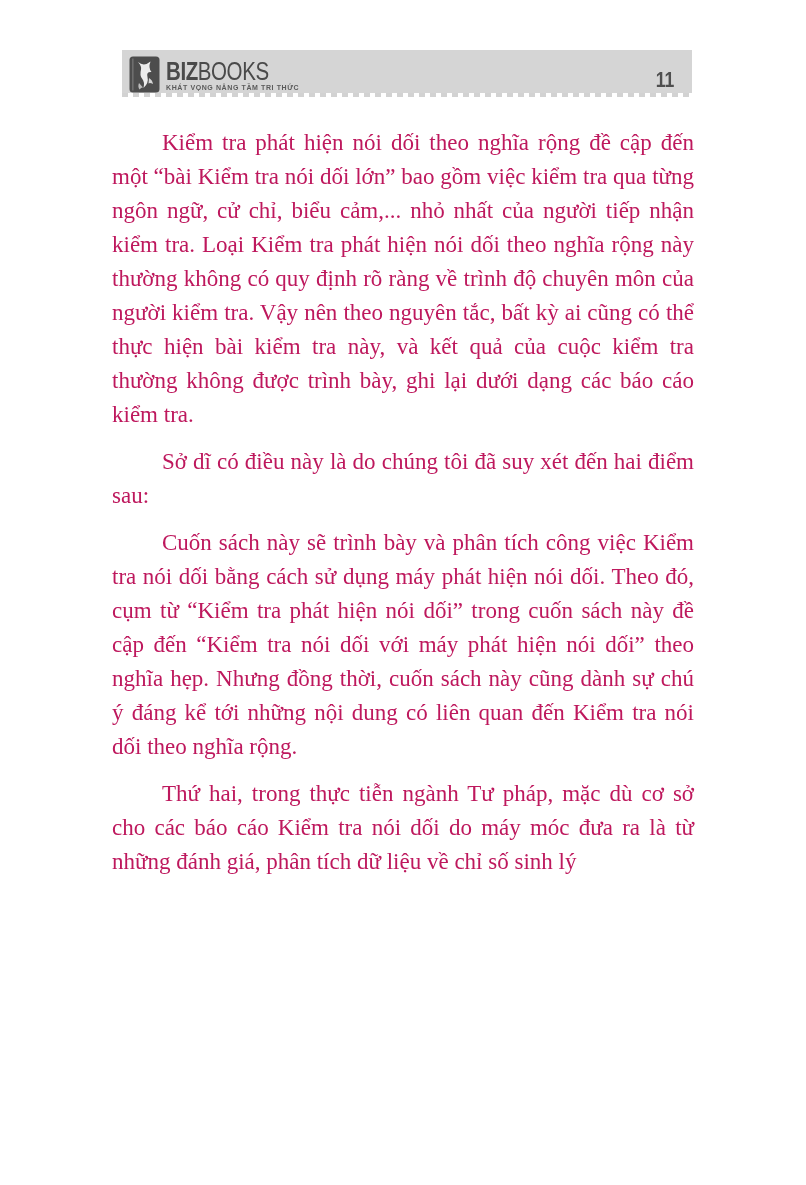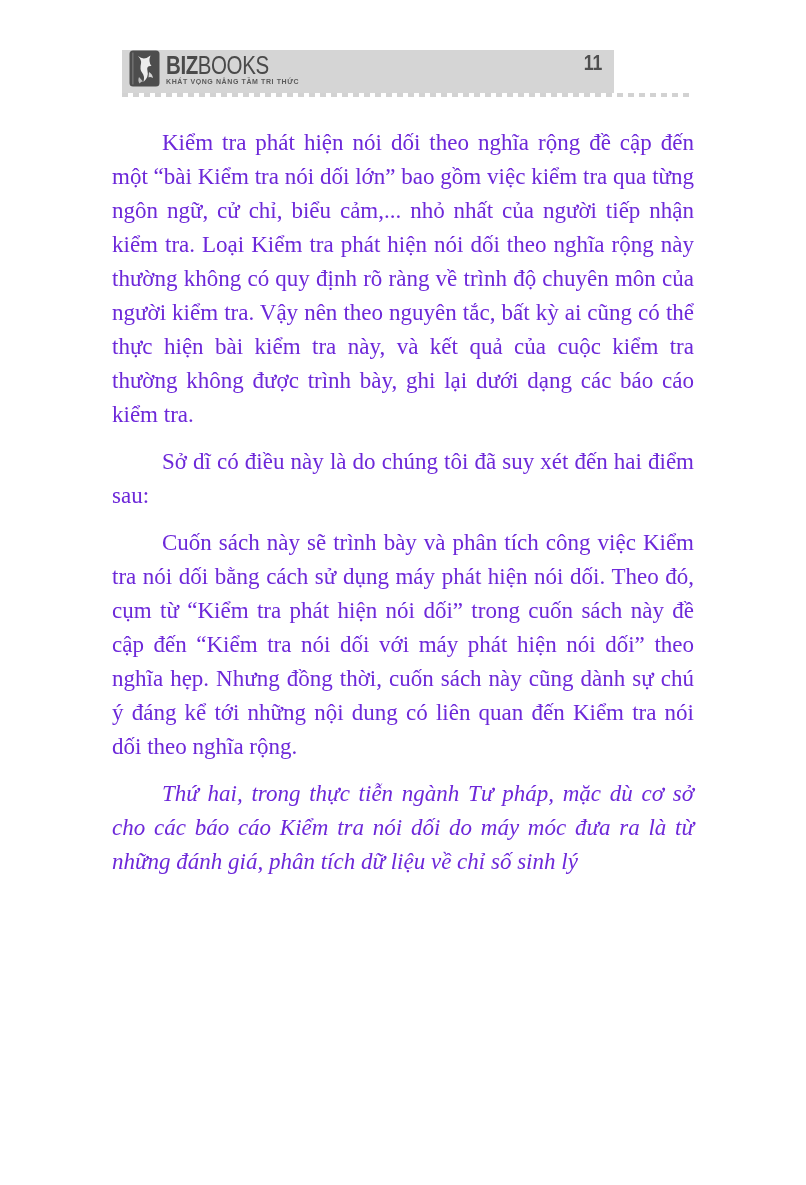--- a/index.html
+++ b/index.html
@@ -14,27 +14,27 @@
   }
   .page {
     position: absolute;
     inset: 0;
   }
   
   .header-bar {
     position: absolute;
     left: 122px;
     top: 50px;
-    width: 492px;
+    width: 570px;
     height: 43px;
     background: #d5d5d5;
     display: flex;
-    align-items: flex-start;
+    align-items: flex-end;
     justify-content: space-between;
-    padding: 0 12px 0 7px;
+    padding: 0 18px 0 7px;
   }
   .perforation {
     position: absolute;
     left: 122px;
     top: 93px;
     width: 570px;
     height: 4px;
     background: repeating-linear-gradient(90deg, #d2d2d2 0 6px, transparent 6px 11px);
   }
   .logo {
@@ -74,28 +74,28 @@
     transform-origin: right center;
   }
   
   .content {
     position: absolute;
     left: 112px;
     top: 126px;
     width: 582px;
     font-size: 23px;
     line-height: 34px;
-    color: #6d28d9;
+    color: #be185d;
     text-align: justify;
   }
   .content p {
     margin: 0 0 13px 0;
     text-indent: 50px;
   }
-  .content p:last-child { margin-bottom: 0; font-style: italic; }
+  .content p:last-child { margin-bottom: 0; }
 </style>
 </head>
 <body>
 
 <div class="page">
 
   <header class="header-bar">
     <div class="logo">
       <span class="logo-icon">
         <svg width="31" height="37" viewBox="0 0 31 37" xmlns="http://www.w3.org/2000/svg">

